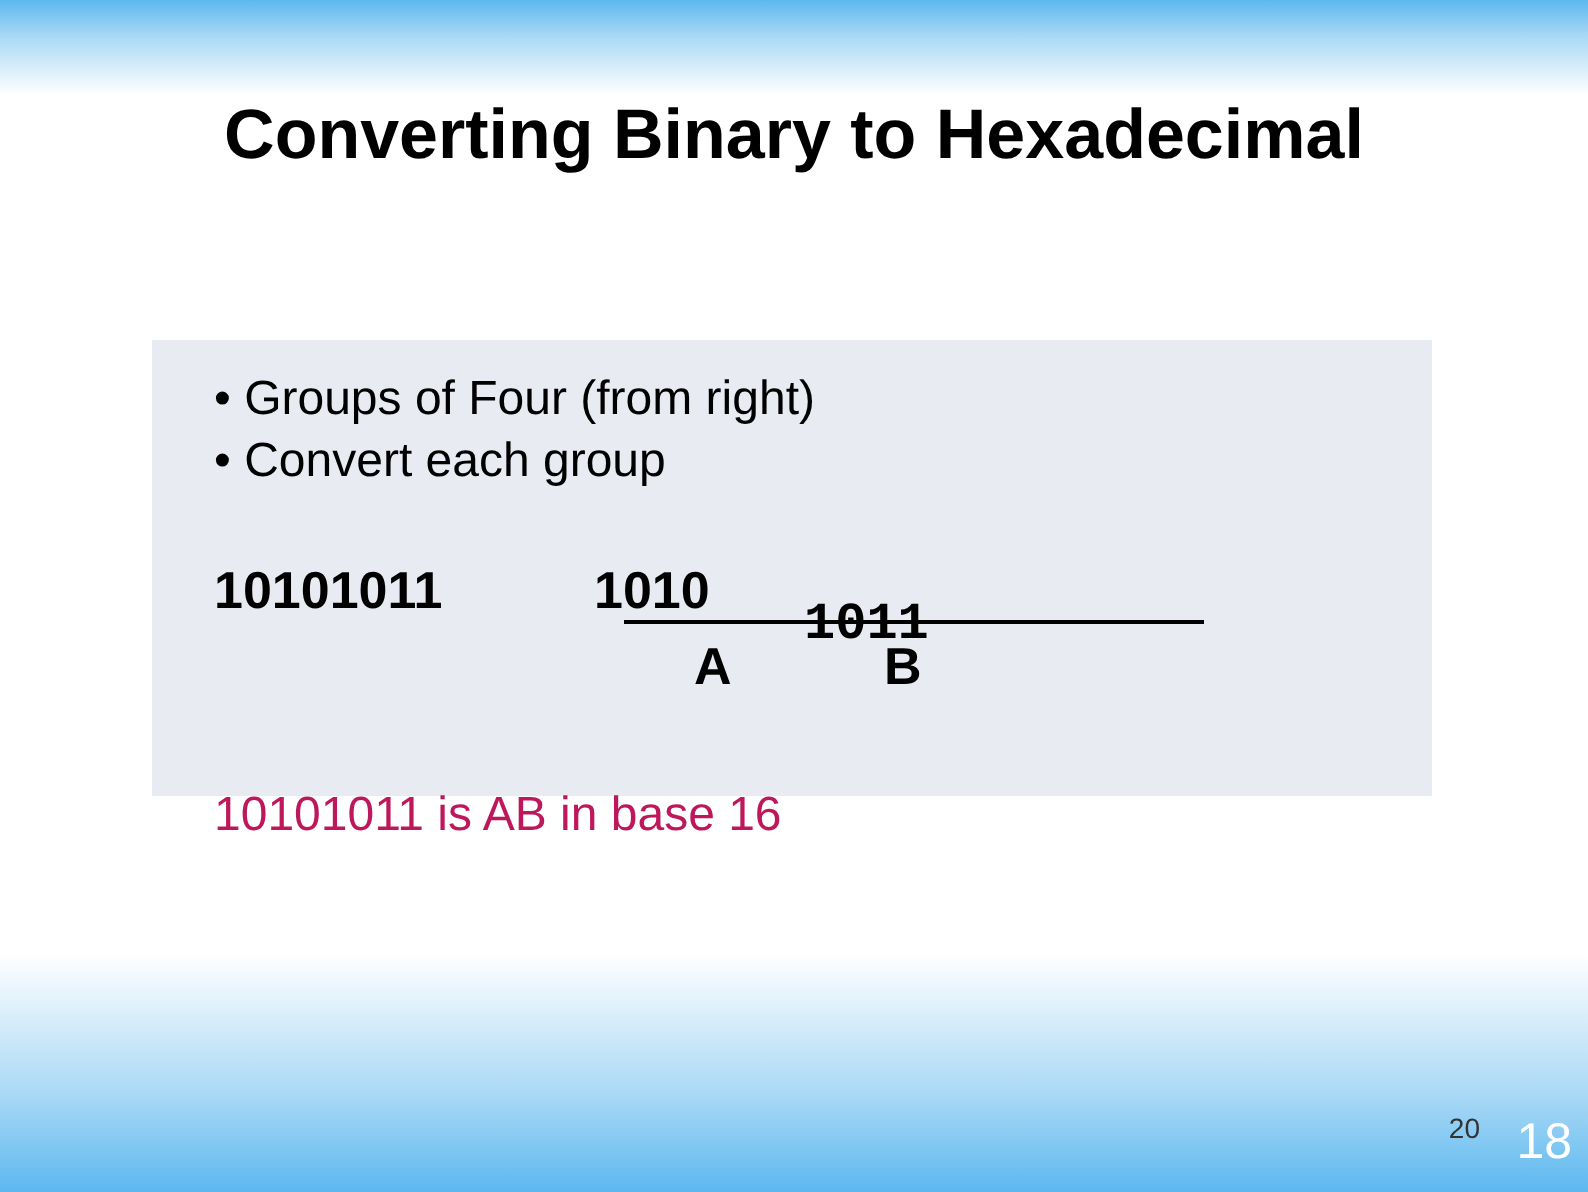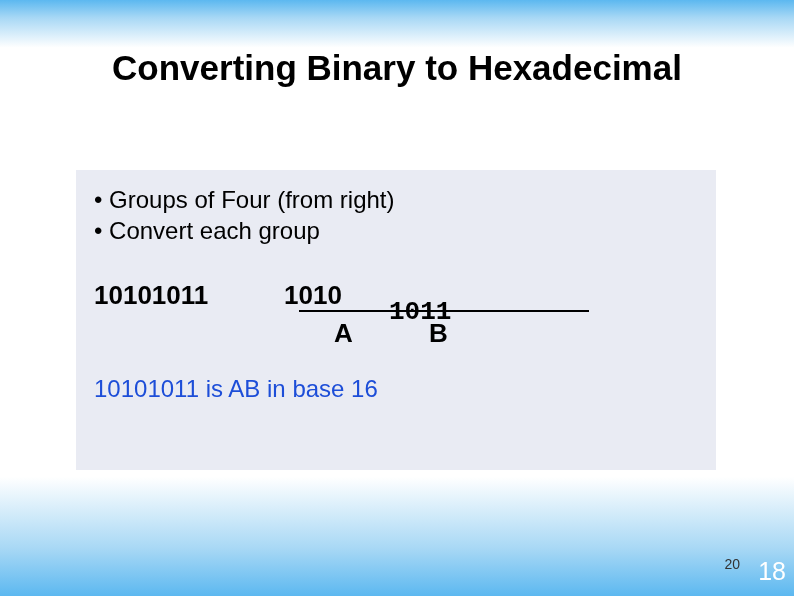--- a/index.html
+++ b/index.html
@@ -24,23 +24,23 @@
     left: 0;
     width: 100%;
     text-align: center;
     margin-top: 12px;
   }
   .content-box {
     position: absolute;
     top: 170px;
     left: 76px;
     width: 640px;
-    height: 300px;
+    height: 228px;
     background: #e9ebf3;
-    padding: 14px 18px 18px 18px;
+    padding: 14px 18px 18px 31px;
   }
   .bullets {
     font-family: "Comic Sans MS", "Comic Sans", cursive, sans-serif;
     font-size: 24px;
     color: #000;
     line-height: 1.3;
     margin-bottom: 34px;
   }
   .bullets .row { white-space: nowrap; }
   .conv {
@@ -59,22 +59,22 @@
     width: 290px;
     height: 0;
     border-top: 2px solid #000;
   }
   .conv-row2 { position: relative; height: 34px; margin-top: 4px; }
   .hex1 { position: absolute; left: 240px; top: 0; font-weight: bold; }
   .hex2 { position: absolute; left: 335px; top: 0; font-weight: bold; }
   .result {
     font-family: "Comic Sans MS", "Comic Sans", cursive, sans-serif;
     font-size: 24px;
-    color: #1d4ed8;
-    margin-top: 23px;
+    color: #be185d;
+    margin-top: 42px;
   }
   .footer-small {
     position: absolute;
     right: 54px;
     bottom: 24px;
     font-size: 14px;
     color: #333;
     margin-top: 36px;
   }
   .footer-big {

